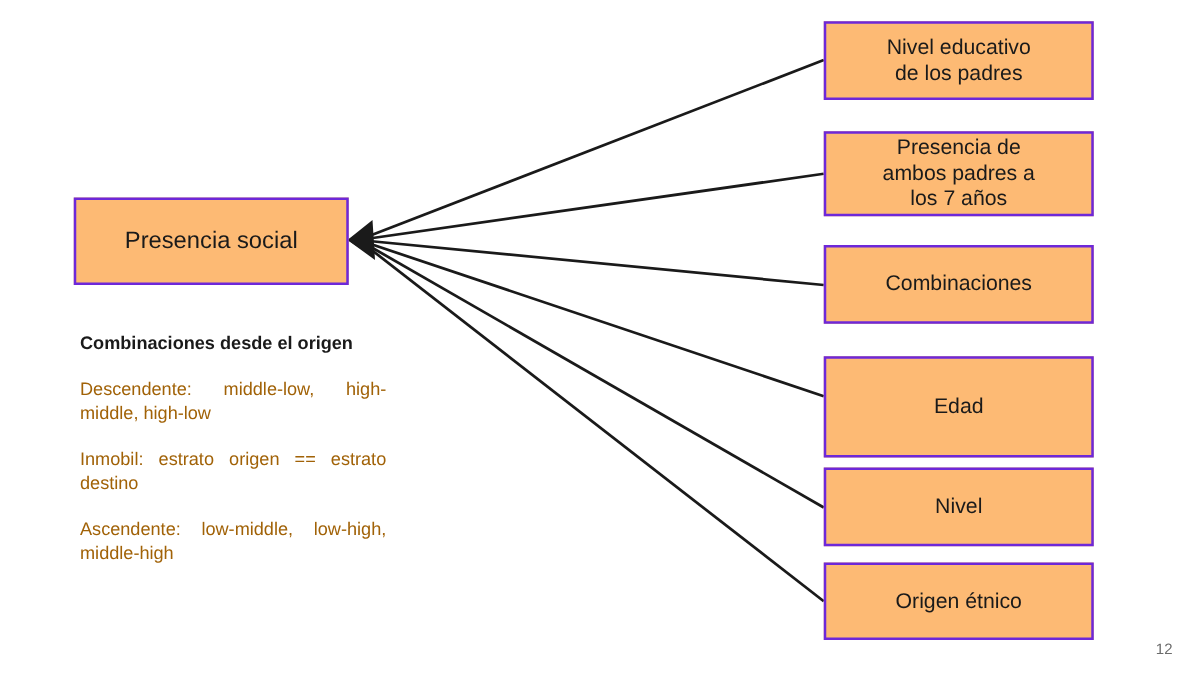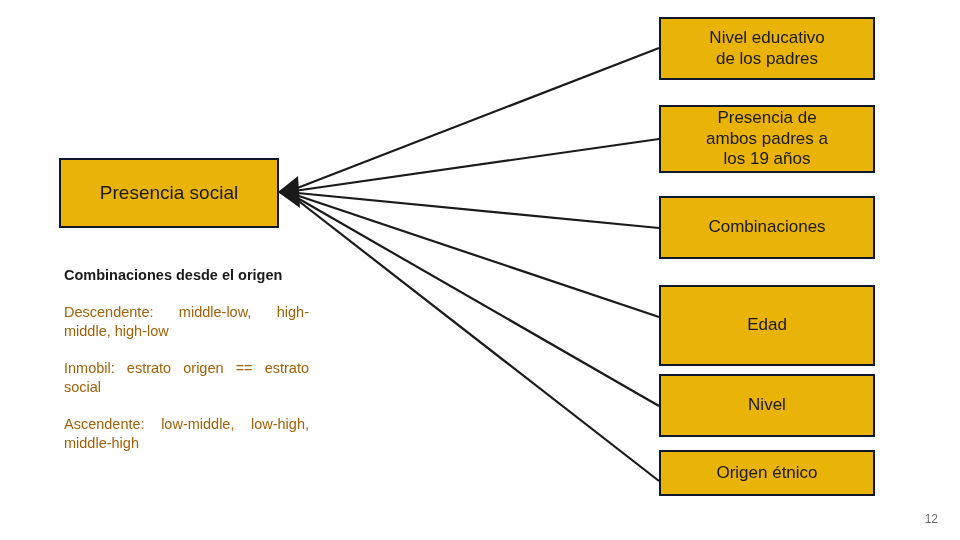--- a/index.html
+++ b/index.html
@@ -29,22 +29,22 @@
     top: 0;
     width: 960px;
     height: 540px;
     pointer-events: none;
   }
 
   
   .node {
     position: absolute;
     box-sizing: border-box;
-    background: #eab308;
-    border: 2px solid #0f172a;
+    background: #fdba74;
+    border: 2px solid #6d28d9;
     display: flex;
     align-items: center;
     justify-content: center;
     text-align: center;
     line-height: 1.22;
     font-size: 17px;
     color: #1a1a1a;
     padding: 2px 8px;
   }
   .node-label { display: block; white-space: pre-line; }
@@ -57,21 +57,21 @@
     font-size: 19px;
   }
 
   .factor-node { left: 659px; width: 216px; }
 
   #factor-0 { top: 17px;  height: 63px; }
   #factor-1 { top: 105px; height: 68px; }
   #factor-2 { top: 196px; height: 63px; }
   #factor-3 { top: 285px; height: 81px; }
   #factor-4 { top: 374px; height: 63px; }
-  #factor-5 { top: 450px; height: 46px; }
+  #factor-5 { top: 450px; height: 62px; }
 
   
   #notes {
     position: absolute;
     left: 64px;
     top: 266px;
     width: 245px;
   }
   #notes .note-heading {
     font-size: 14.5px;
@@ -123,37 +123,37 @@
     <span class="node-label">Presencia social</span>
   </div>
 
   <div class="node factor-node" id="factor-0">
     <span class="node-label">Nivel educativo
 de los padres</span>
   </div>
   <div class="node factor-node" id="factor-1">
     <span class="node-label">Presencia de
 ambos padres a
-los 19 años</span>
+los 7 años</span>
   </div>
   <div class="node factor-node" id="factor-2">
     <span class="node-label">Combinaciones</span>
   </div>
   <div class="node factor-node" id="factor-3">
     <span class="node-label">Edad</span>
   </div>
   <div class="node factor-node" id="factor-4">
     <span class="node-label">Nivel</span>
   </div>
   <div class="node factor-node" id="factor-5">
     <span class="node-label">Origen étnico</span>
   </div>
 
   <div id="notes">
     <p class="note-heading">Combinaciones desde el origen</p>
     <p class="note-para">Descendente: middle-low, high-middle, high-low</p>
-    <p class="note-para">Inmobil: estrato origen == estrato social</p>
+    <p class="note-para">Inmobil: estrato origen == estrato destino</p>
     <p class="note-para">Ascendente: low-middle, low-high, middle-high</p>
   </div>
 
   <div id="page-number">12</div>
 
 </div>
 
 </body></html>

